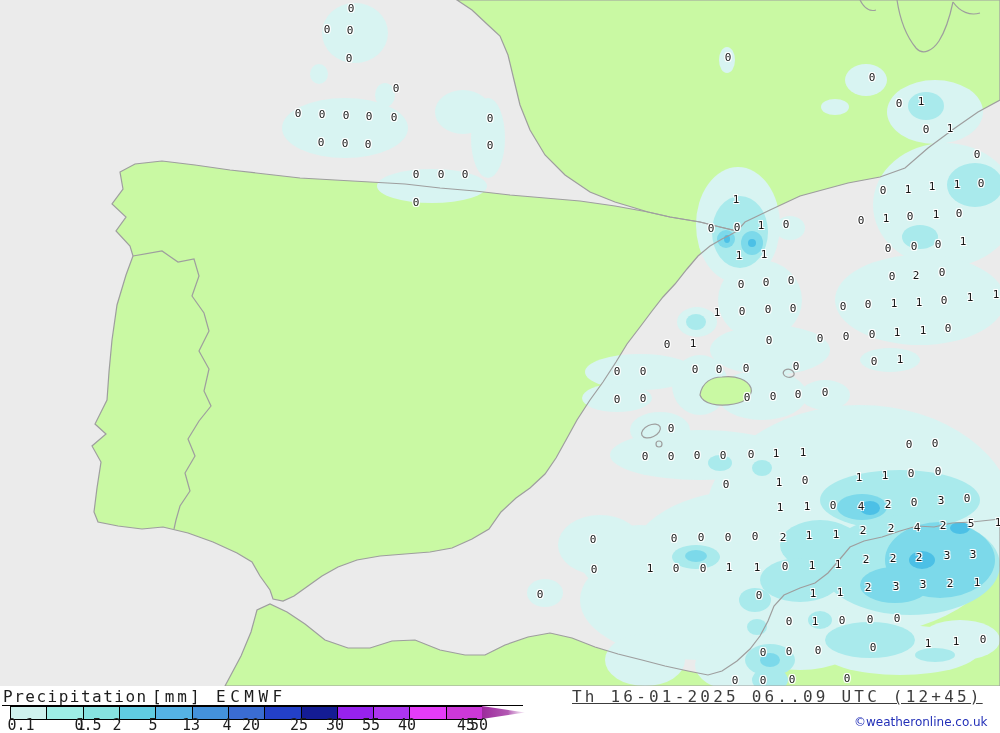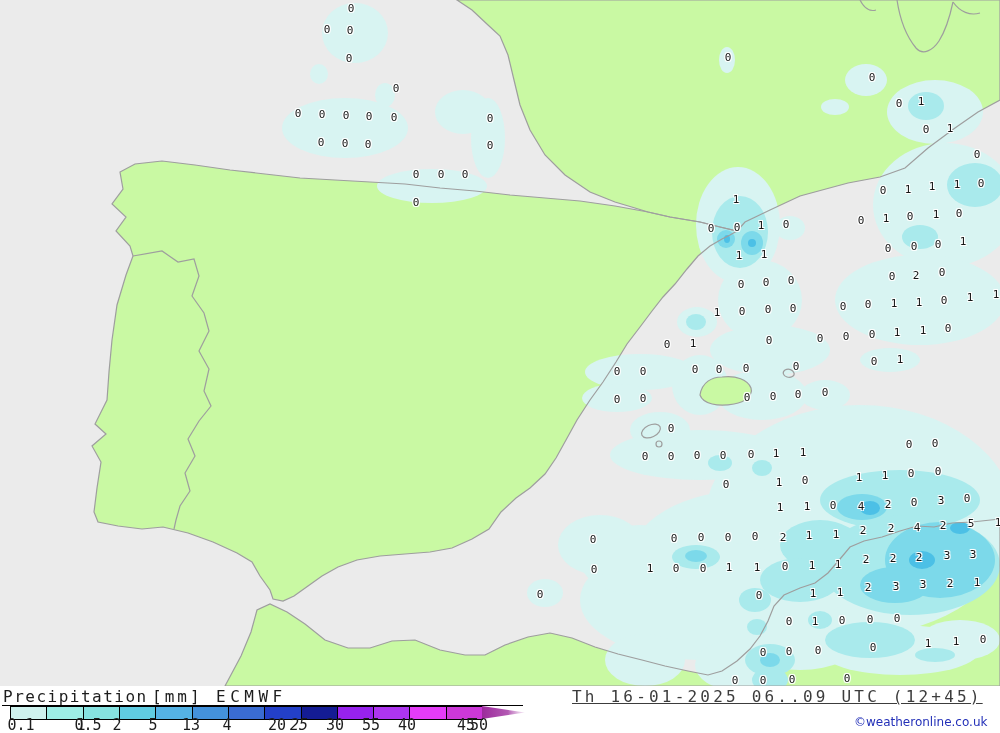--- a/index.html
+++ b/index.html
@@ -359,22 +359,22 @@
       <polygon id="arrow-poly" points="0,1 0,14 43,7.5" fill="url(#agrad)"></polygon>
     </svg>
     <div id="ticks">
         <span class="tick" style="left: 21px;">0.1</span>
         <span class="tick" style="left: 55px; margin-left: 33px;">0.5</span>
         <span class="tick" style="left: 81px;">1</span>
         <span class="tick" style="left: 117px;">2</span>
         <span class="tick" style="left: 153px;">5</span>
         <span class="tick" style="left: 191px;">13</span>
         <span class="tick" style="left: 227px;">4</span>
-        <span class="tick" style="left: 277px;">20</span>
-        <span class="tick" style="left: 299px; font-style: italic;">25</span>
+        <span class="tick" style="left: 251px;">20</span>
+        <span class="tick" style="left: 299px;">25</span>
         <span class="tick" style="left: 335px;">30</span>
         <span class="tick" style="left: 371px;">55</span>
         <span class="tick" style="left: 407px;">40</span>
         <span class="tick" style="left: 466px;">45</span>
         <span class="tick" style="left: 479px;">50</span>
       </div>
   </div>
 </div>
 
 </body></html>

